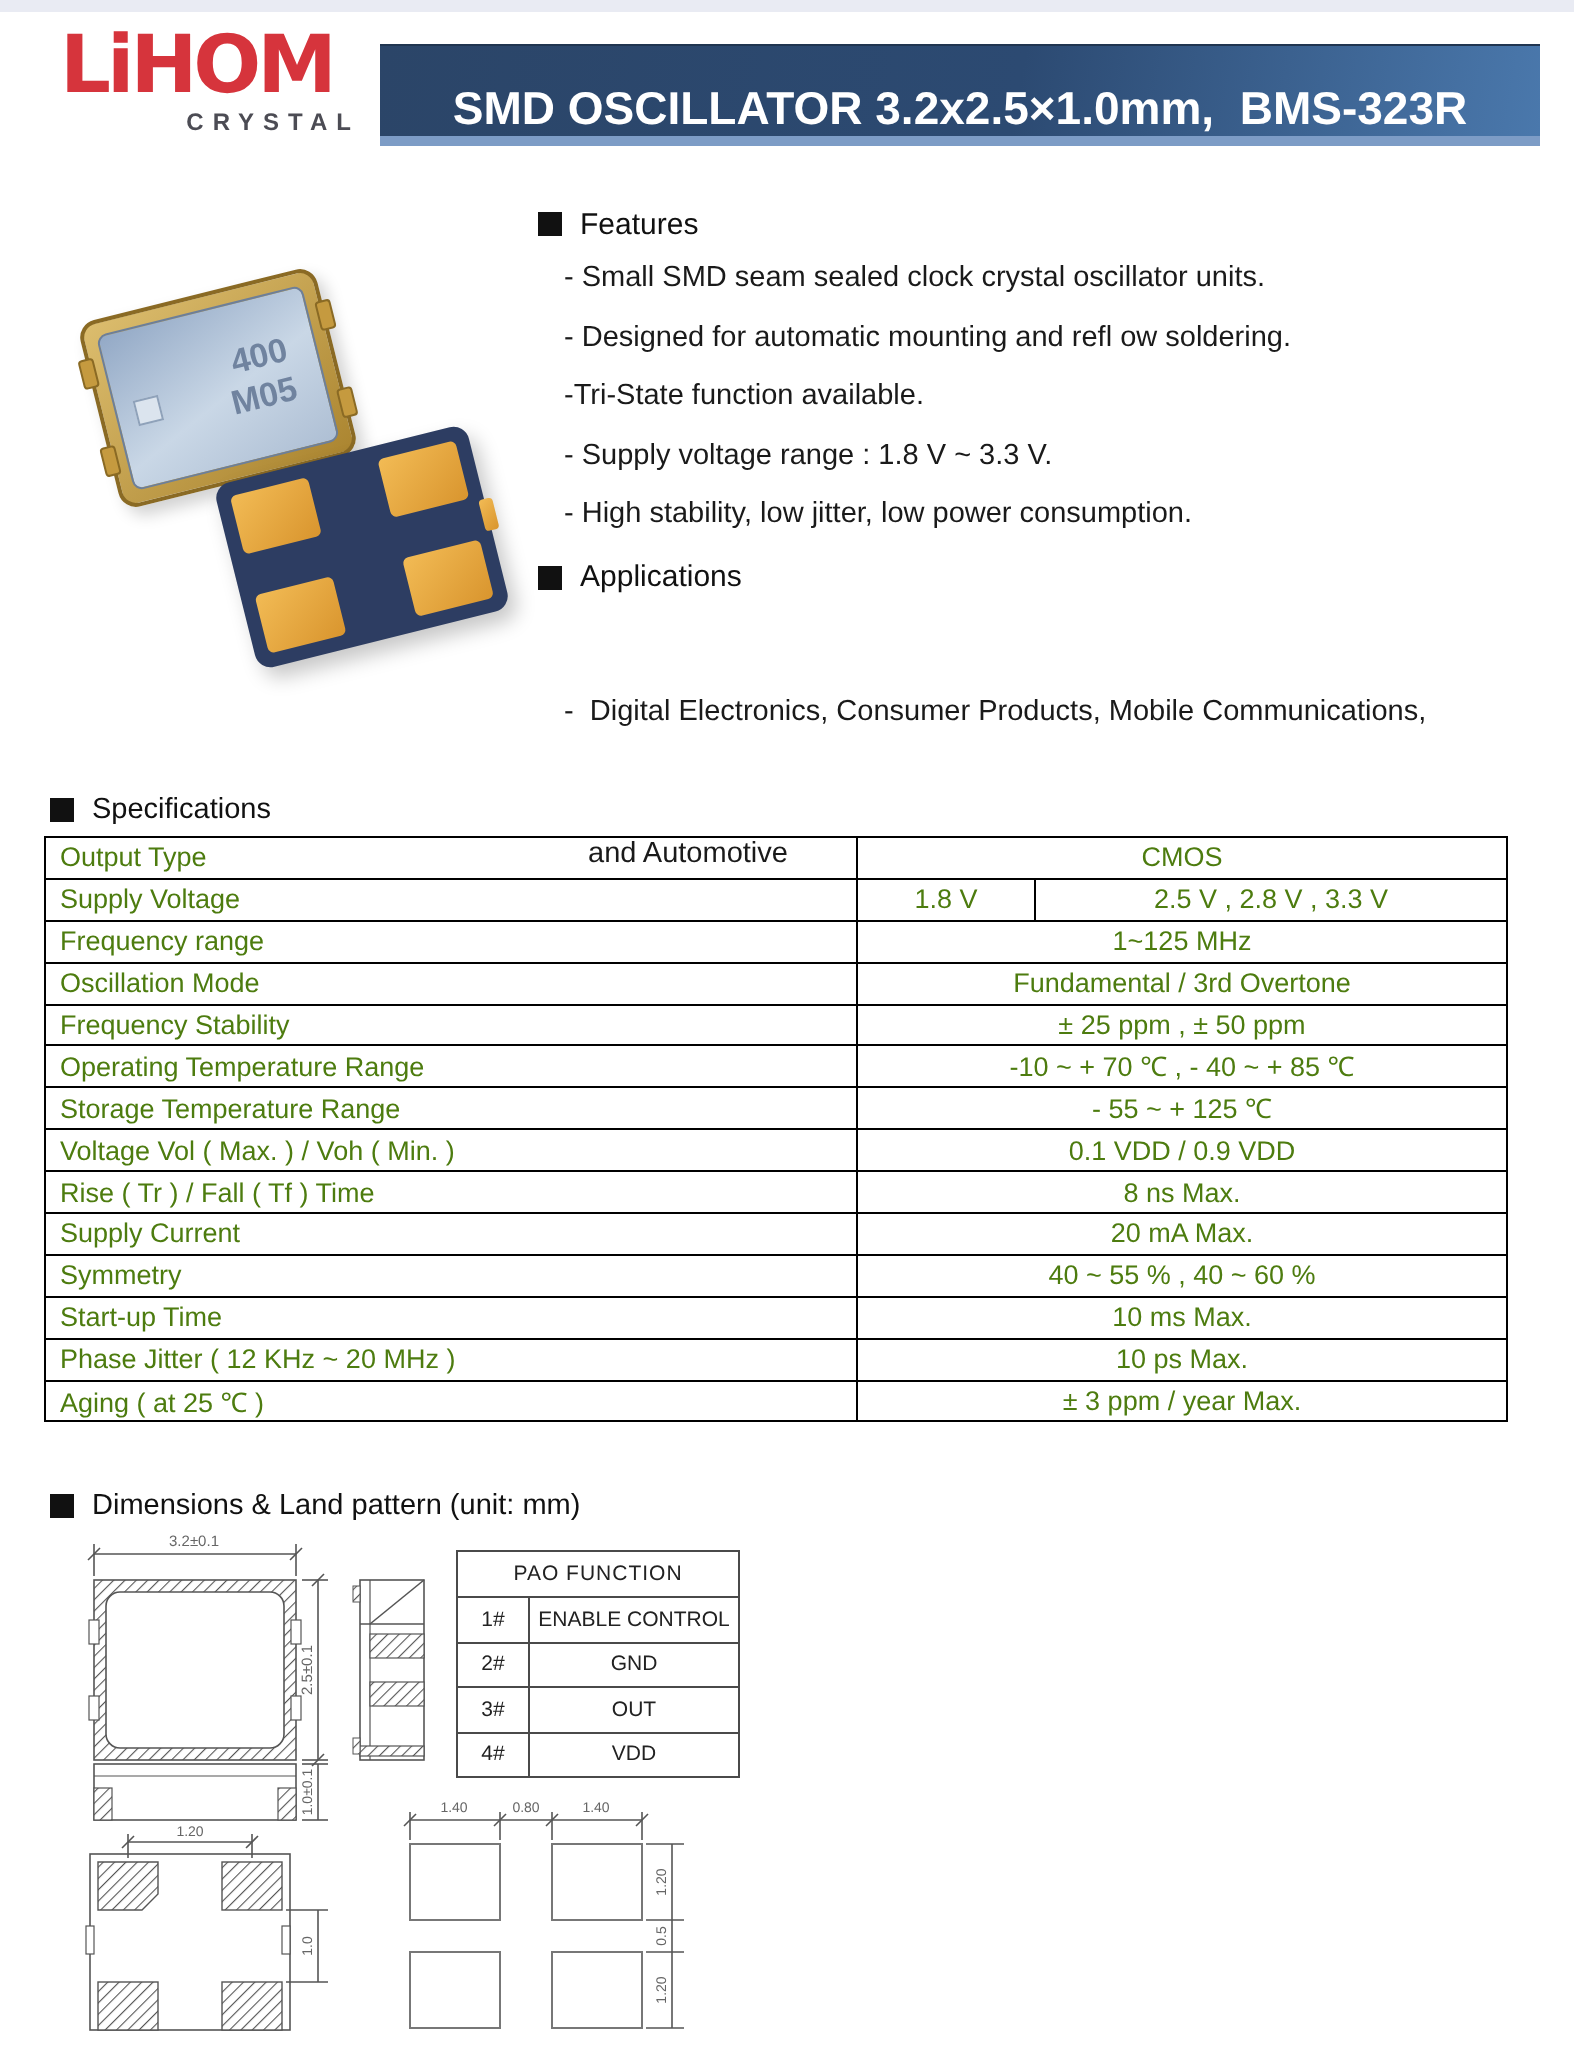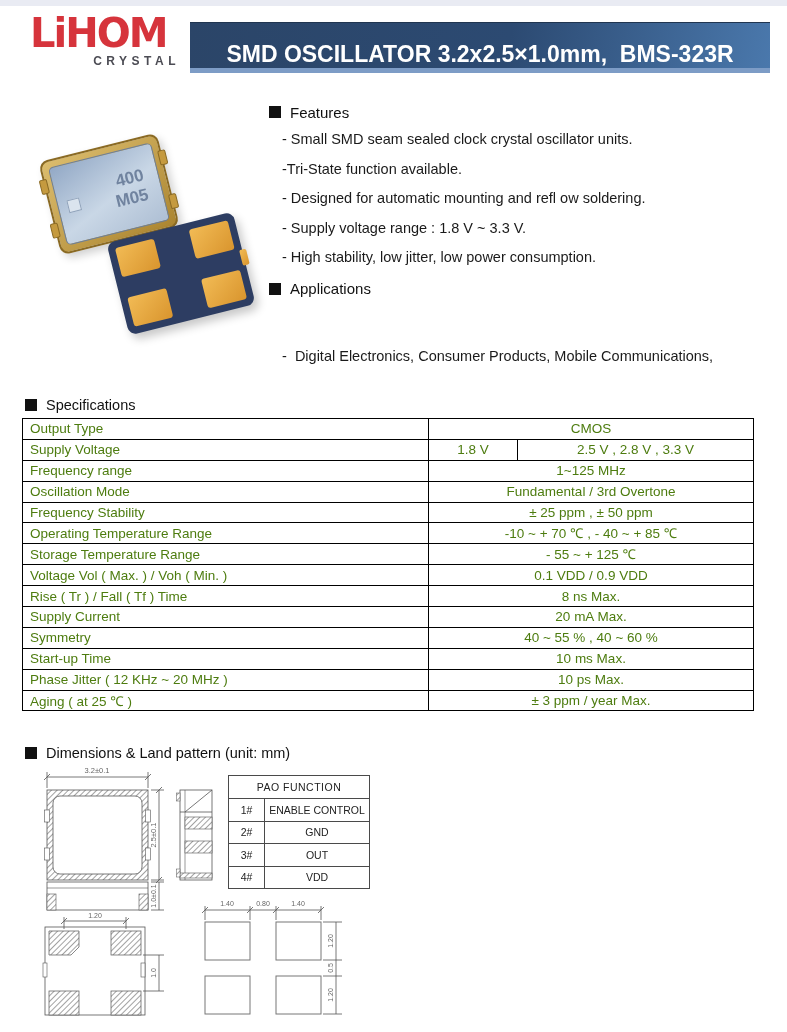--- a/index.html
+++ b/index.html
@@ -104,30 +104,31 @@
     </div>
   </div>
 
   <div class="intro">
     <div class="sec-head">
       <span class="sq"></span>
       <span>Features</span>
     </div>
     <div class="feature-list">
       <div class="feature-item">- Small SMD seam sealed clock crystal oscillator units.</div>
+      <div class="feature-item">- Designed for automatic mounting and refl ow soldering.</div>
       <div class="feature-item">-Tri-State function available.</div>
-      <div class="feature-item">- Designed for automatic mounting and refl ow soldering.</div>
       <div class="feature-item">- Supply voltage range : 1.8 V ~ 3.3 V.</div>
       <div class="feature-item">- High stability, low jitter, low power consumption.</div>
     </div>
     <div class="sec-head app-head">
       <span class="sq"></span>
       <span>Applications</span>
     </div>
     <div class="app-line">-  Digital Electronics, Consumer Products, Mobile Communications,</div>
+    <div class="app-line app-line2">and Automotive</div>
   </div>
 
   <div class="spec-head sec-head">
     <span class="sq"></span>
     <span class="t">Specifications</span>
   </div>
   <table class="specs">
     <colgroup>
         <col style="width:406px">
         <col style="width:89px">

